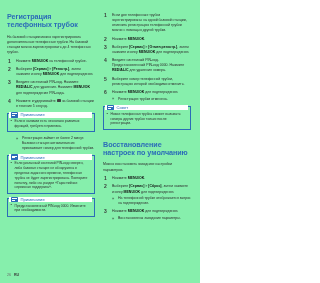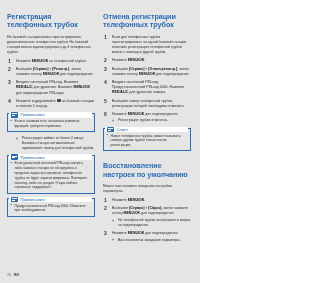--- a/index.html
+++ b/index.html
@@ -5,21 +5,21 @@
   * { box-sizing: border-box; margin: 0; padding: 0; }
   html, body {
     width: 200px; height: 283px;
     background: #ffffff;
     font-family: "Liberation Sans", sans-serif;
     overflow: hidden;
   }
   .page {
     position: relative;
     width: 200px; height: 283px;
-    background: #e5e5e5;
+    background: #86efac;
     padding: 13px 7px 0 7px;
   }
   .cols {
     display: flex;
     gap: 8px;
     height: 250px;
   }
   .col { width: 88px; }
 
   h2.sec-title {
@@ -220,21 +220,20 @@
         <ul>
           <li>
             <span class="dot">•</span>
             <span>Предустановленный PIN-код 0000. Измените при необходимости.</span>
           </li>
         </ul>
       </div>
     </div>
 
     <div class="col">
-      <h2 class="sec-title">Отмена регистрации телефонных трубок</h2>
 
       <ol class="steps">
         <li>
           <span class="num">1</span>
           <span>Если две телефонные трубки зарегистрированы на одной базовой станции, отменить регистрацию телефонной трубки можно с помощью другой трубки.</span>
         </li>
         <li>
           <span class="num">2</span>
           <span>Нажмите <b>MENU/OK</b>.</span>
         </li>

